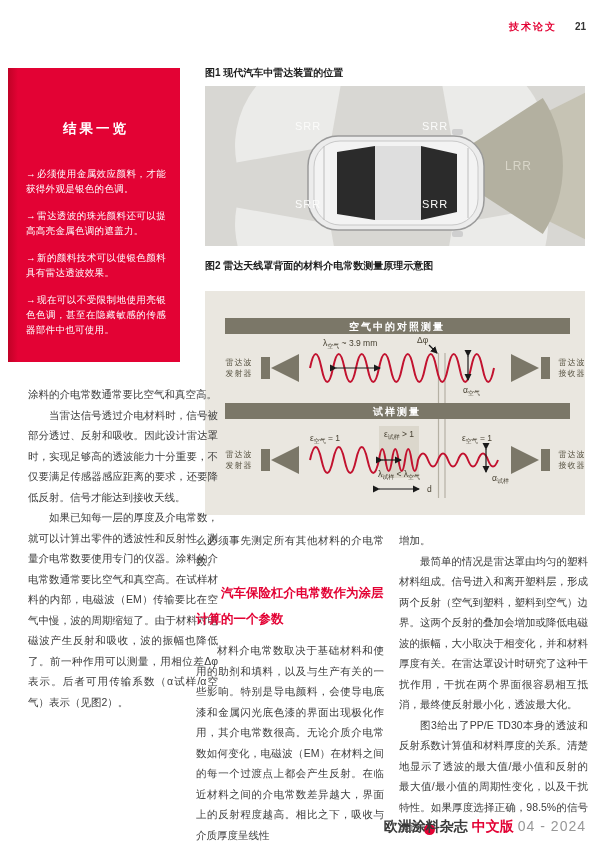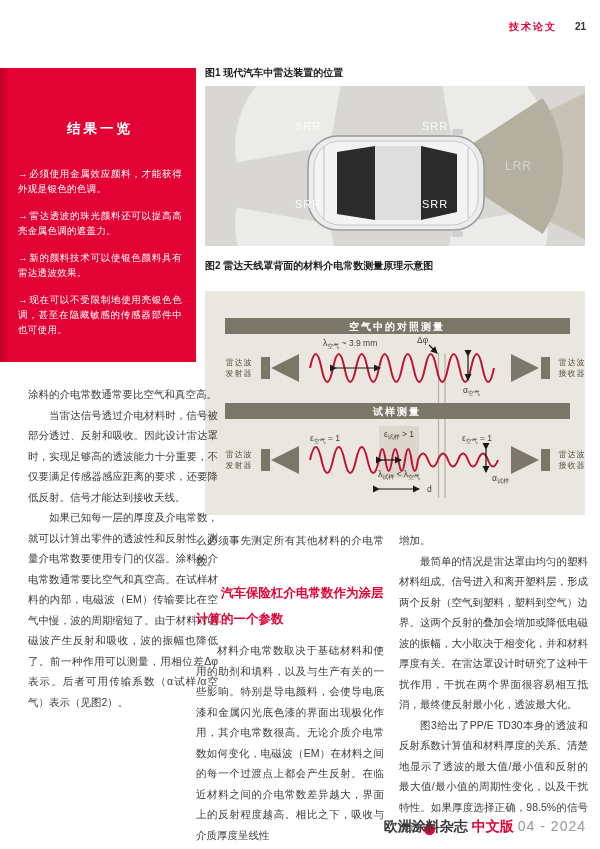--- a/index.html
+++ b/index.html
@@ -11,21 +11,21 @@
   html,body{background:#888;}
   .page{
     position:relative;width:600px;height:849px;margin:0 auto;background:#ffffff;
     font-family:"Liberation Sans","DejaVu Sans",sans-serif;overflow:hidden;
   }
   .masthead{position:absolute;top:20px;right:14px;font-size:10px;font-weight:bold;}
   .masthead .tag{color:var(--accent);letter-spacing:2px;margin-right:18px;}
   .masthead .pagenum{color:#333;}
   
   .results{
-    position:absolute;left:0;top:68px;width:196px;height:294px;
+    position:absolute;left:8px;top:68px;width:172px;height:294px;
     background:linear-gradient(90deg,#c00226 0,var(--accent) 10px);
     color:#fff;padding:52px 14px 2px 18px;
   }
   .results h2{font-size:13.5px;font-weight:bold;text-align:center;letter-spacing:3px;margin-bottom:28px;}
   .results p{font-size:9.5px;line-height:15px;letter-spacing:0.3px;margin-bottom:12px;text-align:justify;}
   .results .arr{margin-right:1px;}
   
   .figcap{position:absolute;left:205px;width:380px;font-size:10px;font-weight:bold;color:var(--caption);}
   #fig1cap{top:66px;}
   #fig2cap{top:259px;}

